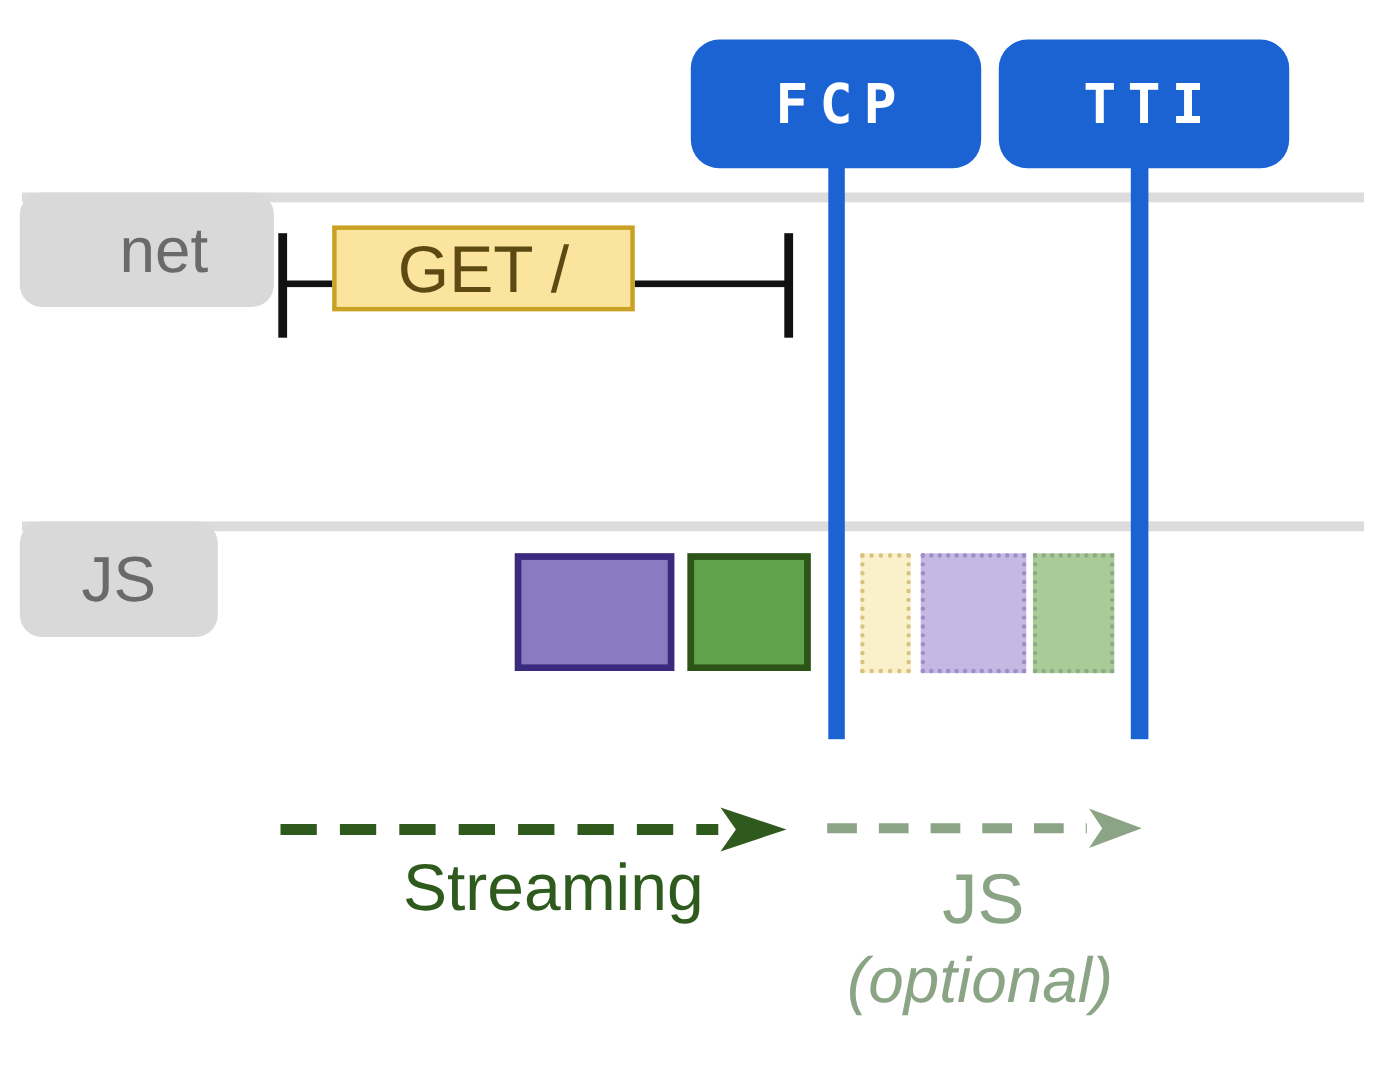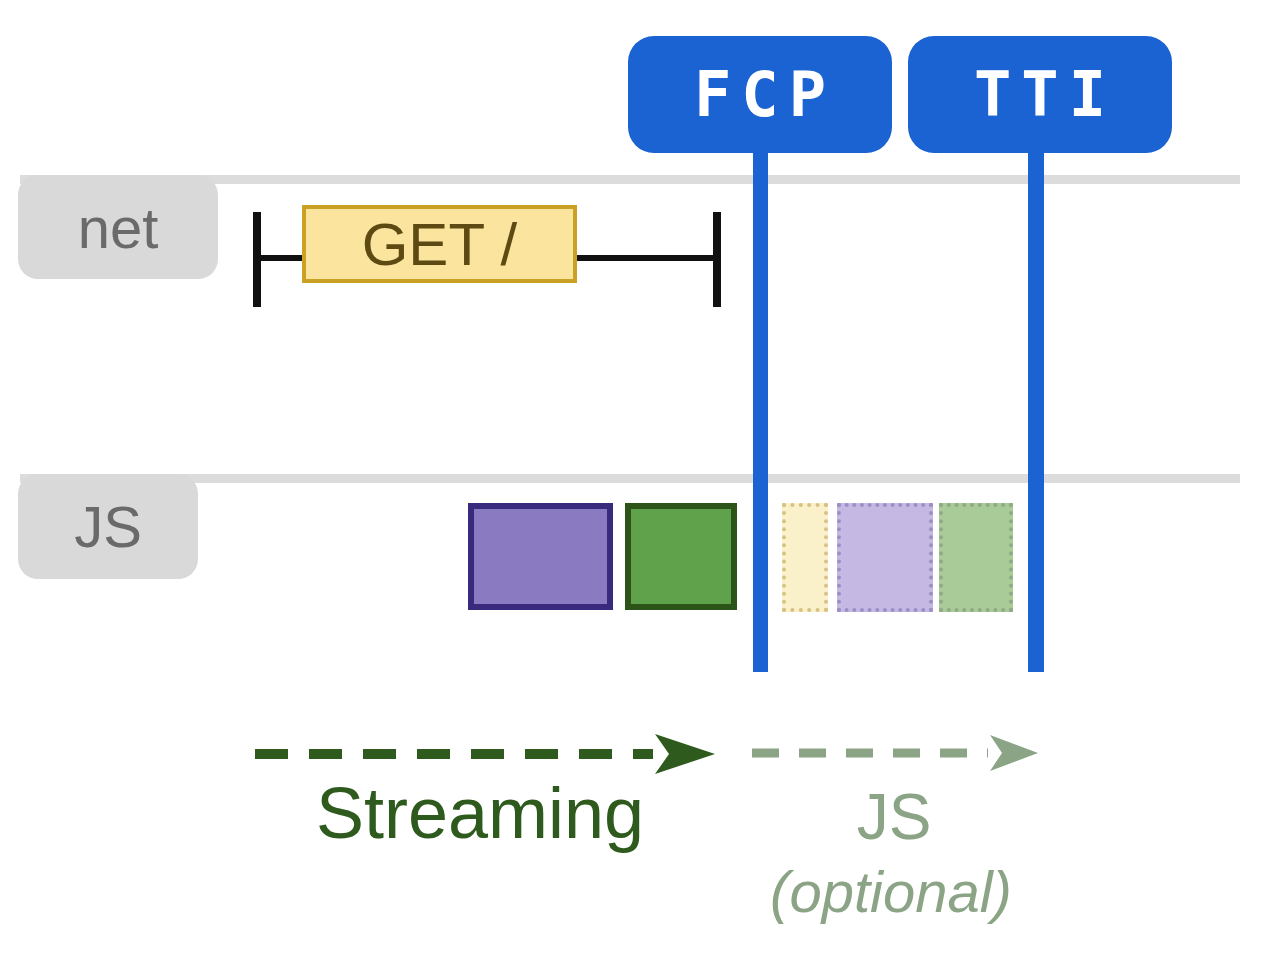--- a/index.html
+++ b/index.html
@@ -20,51 +20,51 @@
     font-family:"Liberation Sans", sans-serif;
   }
   .row-line{position:absolute;height:9px;background:var(--row-gray);z-index:1;}
   .net-line{left:20px;top:175px;width:1220px;}
   .js-line{left:20px;top:474px;width:1220px;}
   .row-label{
     position:absolute;background:var(--label-gray);color:var(--label-text);
     border-radius:20px;display:flex;align-items:center;justify-content:center;
     font-size:58px;z-index:2;
   }
-  .net-label{left:18px;top:175px;width:200px;height:104px;}
+  .net-label{left:18px;top:175px;width:200px;height:104px;padding-left:31px;}
   .js-label{left:18px;top:474px;width:180px;height:105px;}
   .stem{position:absolute;background:var(--marker-blue);z-index:3;}
   .fcp-stem{left:753px;top:150px;width:15px;height:522px;}
   .tti-stem{left:1028px;top:150px;width:16px;height:522px;}
   .badge{
     position:absolute;top:36px;width:264px;height:117px;border-radius:26px;
     background:var(--marker-blue);color:#ffffff;
     display:flex;align-items:center;justify-content:center;
     font-family:"DejaVu Sans Mono", monospace;font-weight:bold;
-    font-size:62px;letter-spacing:10px;text-indent:10px;z-index:4;
+    font-size:50px;letter-spacing:10px;text-indent:10px;z-index:4;
   }
   .fcp-badge{left:628px;}
   .tti-badge{left:908px;}
   .whisker{position:absolute;background:var(--whisker-black);z-index:2;}
   .cap-start{left:253px;top:212px;width:8px;height:95px;}
   .cap-end{left:713px;top:212px;width:8px;height:95px;}
   .conn-left{left:258px;top:255px;width:48px;height:6px;}
   .conn-right{left:574px;top:255px;width:142px;height:6px;}
   .get-box{
     position:absolute;left:302px;top:205px;width:275px;height:78px;
     background:var(--request-fill);border:4px solid var(--request-border);
     box-sizing:border-box;color:var(--request-text);
     display:flex;align-items:center;justify-content:center;font-size:60px;z-index:3;
   }
   .task-block{position:absolute;box-sizing:border-box;z-index:2;}
   .arrow-svg{position:absolute;z-index:2;}
   .streaming-arrow-svg{left:253px;top:730px;width:465px;height:48px;}
   .js-arrow-svg{left:750px;top:730px;width:290px;height:46px;}
   .caption{position:absolute;text-align:center;z-index:2;}
-  .streaming-text{left:240px;top:772px;width:480px;font-size:72px;color:var(--streaming-green);}
+  .streaming-text{left:263px;top:772px;width:480px;font-size:60px;color:var(--streaming-green);}
   .js-text{left:794px;top:780px;width:200px;font-size:64px;color:var(--optional-green);}
   .optional-text{left:735px;top:858px;width:312px;font-size:58px;color:var(--optional-green);font-style:italic;}
 </style>
 </head>
 <body>
 
 <div class="canvas">
 
   <div class="row-line net-line"></div>
   <div class="row-line js-line"></div>

